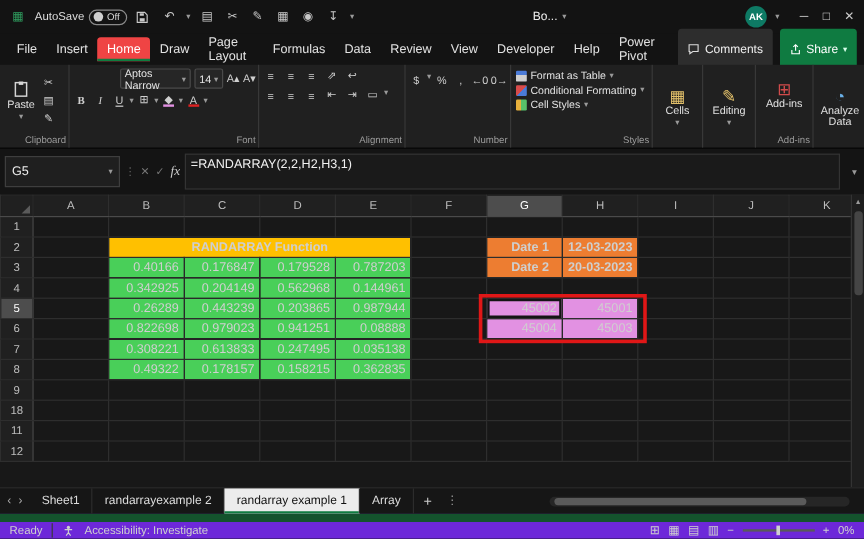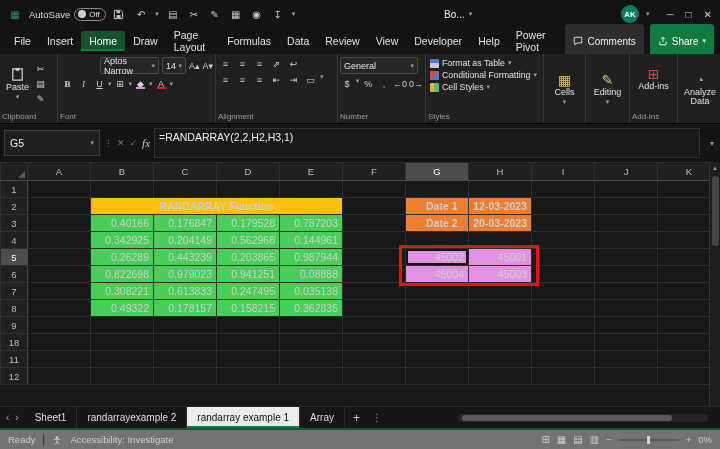--- a/index.html
+++ b/index.html
@@ -19,31 +19,31 @@
     display:flex; align-items:center; justify-content:center; font-weight:bold; }
   .winctl { display:flex; gap:12px; margin-left:10px; }
   .winctl span { font-size:10px; color:#cfcfcf; }
   .spacer { flex:1; }
   .chev { font-size:7px; color:#9a9a9a; }
 
   
   .menubar { height:26px; background:#131313; display:flex; align-items:center; padding:0 6px; flex:0 0 auto; }
   .menu-tabs { display:flex; align-items:center; }
   .mtab { font-size:10.5px; color:#e3e3e3; padding:4px 8px; border-radius:3px 3px 0 0; cursor:default; }
-  .mtab.active { background:#14532d; box-shadow:inset 0 -2px 0 #107C41; color:#fff; }
+  .mtab.active { background:#ef4444; box-shadow:inset 0 -2px 0 #107C41; color:#fff; }
   .pillbtn { display:flex; align-items:center; gap:4px; font-size:10px; height:35px; padding:0 8px;
     border-radius:3px; margin-left:6px; }
   .comments { background:#2d2d2d; color:#eee; }
   .share { background:#0F7B41; color:#fff; }
   .share .chev { color:#d6ffe9; }
 
   
   .ribbon { height:70px; background:#202020; display:flex; flex:0 0 auto; border-bottom:1px solid #000; }
   .rgroup { border-right:1px solid #383838; display:flex; flex-direction:column; padding:3px 2px 1px 2px; }
-  .rgroup .glabel { font-size:8px; color:#9b9b9b; text-align:left; margin-top:auto; padding:1px 0 1px 0; }
+  .rgroup .glabel { font-size:8px; color:#9b9b9b; text-align:right; margin-top:auto; padding:1px 0 1px 0; }
   .gcontent { display:flex; flex:1; }
   .bigbtn { display:flex; flex-direction:column; align-items:center; justify-content:center; gap:1px; padding:1px 4px; border-radius:3px; }
   .bigbtn .blabel { font-size:9px; color:#e0e0e0; text-align:center; line-height:1.05; }
   .icon16 { font-size:14px; line-height:14px; color:#d5d5d5; }
   .smallic { font-size:9px; color:#cfcfcf; width:15px; height:13px; display:flex; align-items:center; justify-content:center; }
   .combo { background:#262626; border:1px solid #4a4a4a; border-radius:2px; height:17px;
     display:flex; align-items:center; justify-content:space-between; padding:0 3px; font-size:9px; color:#e5e5e5; }
   .fontrow2 { display:flex; align-items:center; gap:1px; margin-top:3px; }
   .bld { font-weight:bold; font-family:"Liberation Serif",serif; }
   .itl { font-style:italic; font-family:"Liberation Serif",serif; }
@@ -96,21 +96,21 @@
   .tnav { display:flex; align-items:center; gap:6px; padding:0 6px; color:#aaa; font-size:10px; }
   .sheet-tabs { display:flex; align-items:stretch; }
   .stab { display:flex; align-items:center; padding:0 10px; font-size:10px; color:#ddd; border-right:1px solid #2c2c2c; }
   .stab.active { background:#ececec; color:#111; box-shadow:inset 0 -2px 0 #107C41; }
   .addsheet { display:flex; align-items:center; padding:0 8px; color:#ccc; font-size:12px; }
   .tabdots { display:flex; align-items:center; padding:0 4px; color:#999; font-size:10px; }
   .hscroll { position:absolute; right:12px; top:7px; width:250px; height:8px; background:#262626; border-radius:4px; }
   .hthumb { position:absolute; left:4px; top:1px; width:210px; height:6px; background:#5a5a5a; border-radius:3px; }
 
   
-  .statusbar { height:21px; background:#737373; border-top:2px solid #14532d; display:flex; align-items:center;
+  .statusbar { height:21px; background:#6d28d9; border-top:7px solid #14532d; display:flex; align-items:center;
     padding:0 8px; gap:8px; font-size:9.5px; color:#cfcfcf; flex:0 0 auto; }
   .sdiv { width:1px; height:12px; background:#3a3a3a; }
   .viewics { display:flex; gap:7px; font-size:10px; color:#cfcfcf; }
   .zoomtrack { width:60px; height:2px; background:#5a5a5a; position:relative; }
   .zoomthumb { position:absolute; left:28px; top:-3px; width:3px; height:8px; background:#cfcfcf; }
   .zright { display:flex; align-items:center; gap:7px; }
   svg { display:block; }
 </style>
 </head>
 <body>
@@ -251,24 +251,20 @@
         <span class="smallic">≡</span>
         <span class="smallic">⇤</span>
         <span class="smallic">⇥</span>
         <span class="smallic">▭</span>
         <span class="chev">▾</span>
       </div>
       <div class="glabel">Alignment</div>
     </div>
 
     <div class="rgroup g-num">
-      <div class="combo" style="width:78px;">
-        <span>General</span>
-          <span class="chev">▾</span>
-      </div>
       <div style="display:flex; gap:2px; margin-top:3px;">
         <span class="smallic">$</span>
         <span class="chev">▾</span>
         <span class="smallic">%</span>
         <span class="smallic">,</span>
         <span class="smallic">←0</span>
         <span class="smallic">0→</span>
       </div>
       <div class="glabel">Number</div>
     </div>

